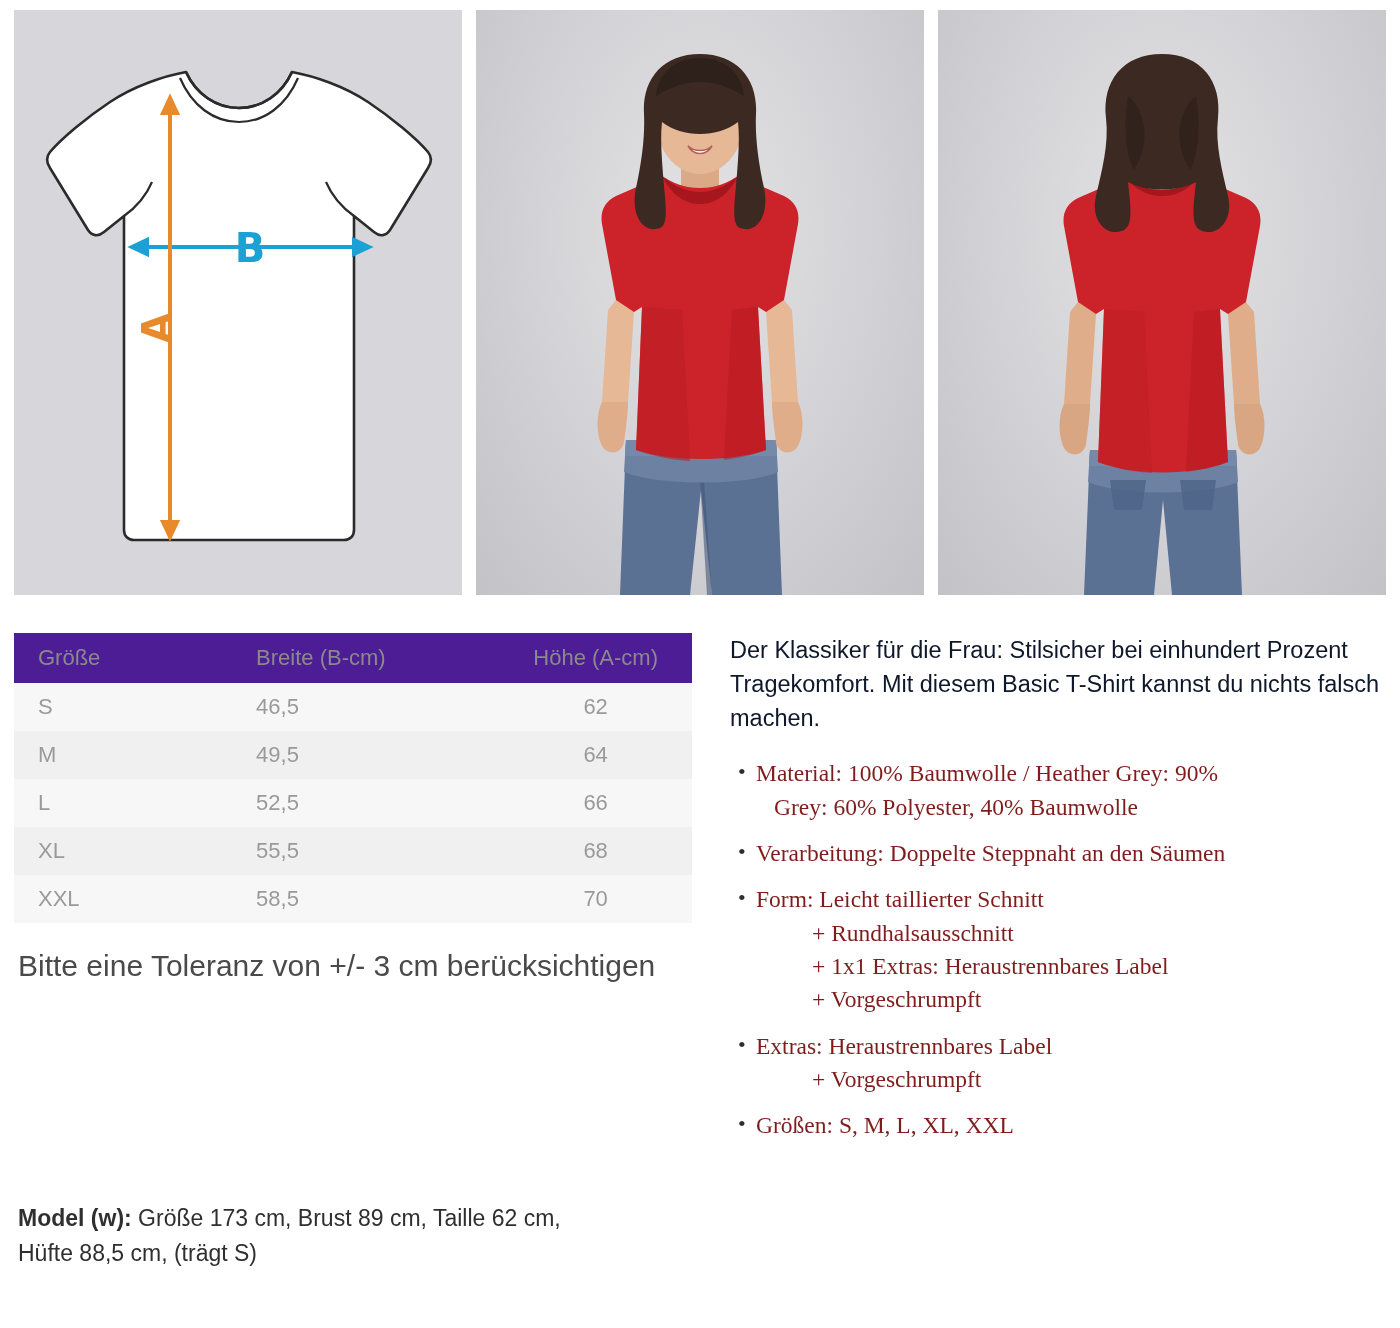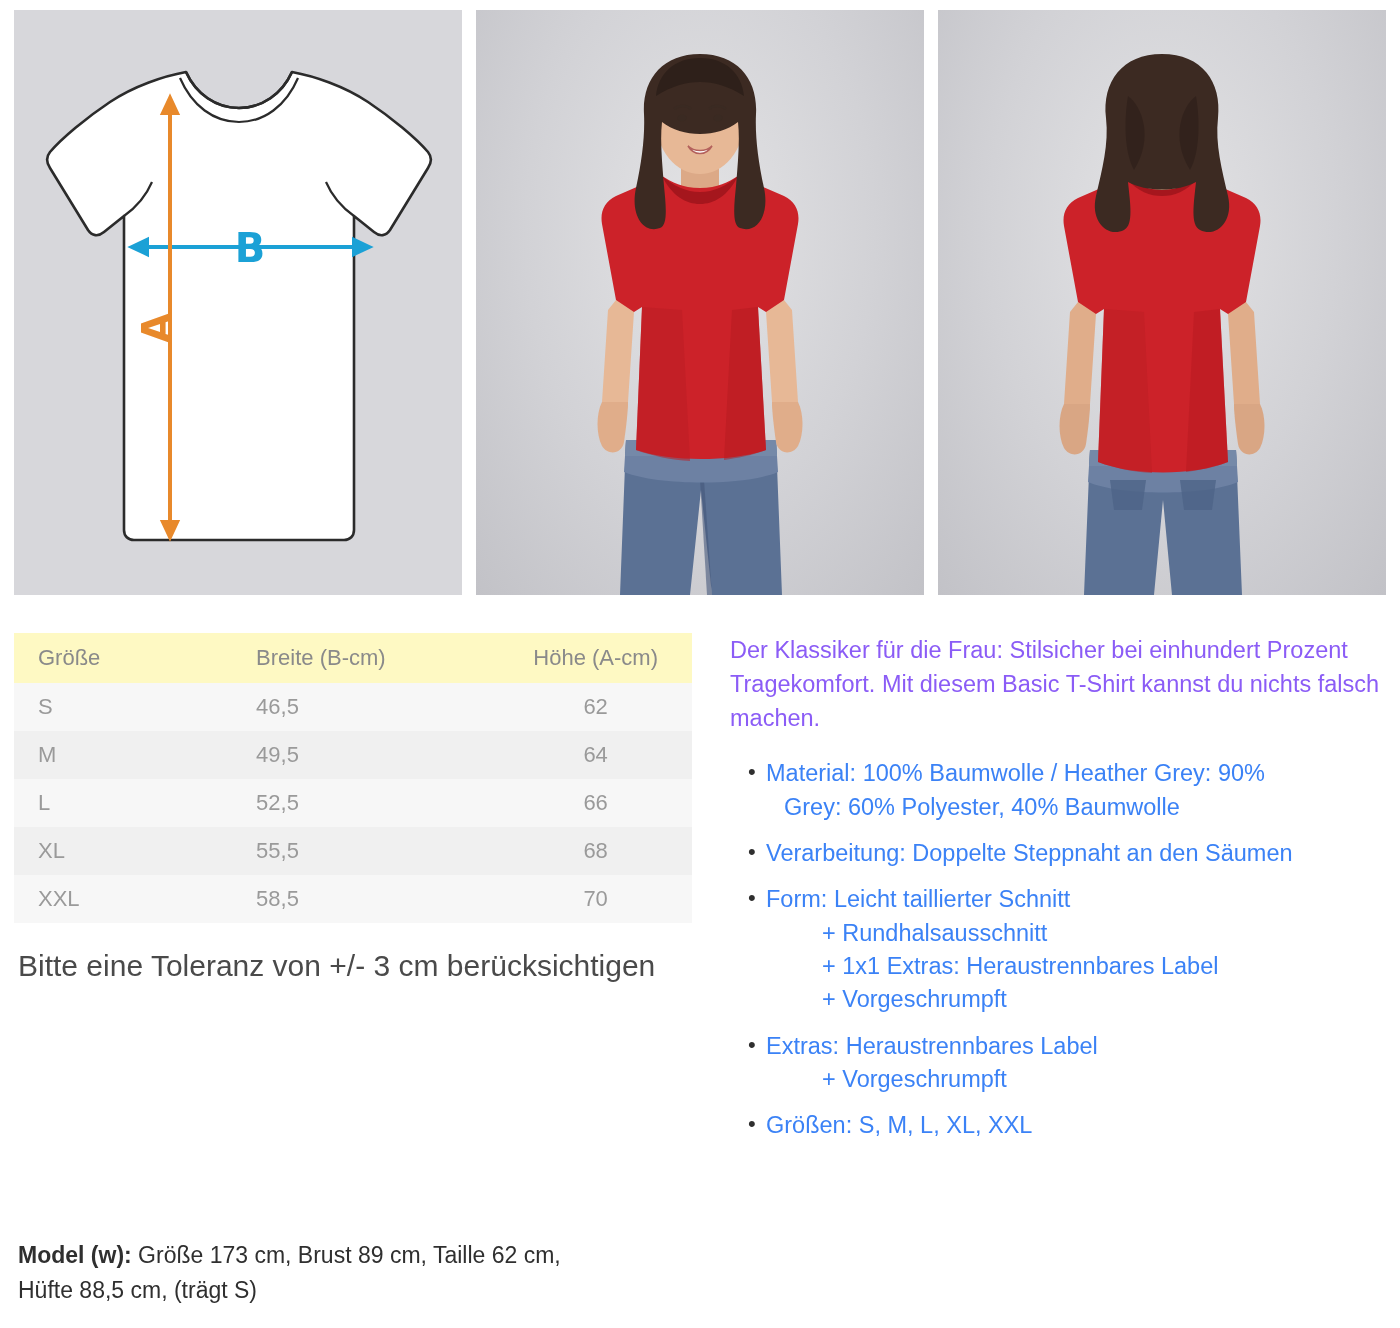--- a/index.html
+++ b/index.html
@@ -73,21 +73,21 @@
   table.size-table {
     border-collapse: collapse;
     width: 678px;
     font-size: 22px;
     color: #8a8a8a;
   }
   table.size-table th {
     text-align: left;
     font-weight: 400;
     padding: 12px 0 12px 24px;
-    background: #fef9c3;
+    background: #4c1d95;
     color: #8a8a8a;
     font-size: 22px;
   }
   table.size-table td {
     padding: 11px 0 11px 24px;
     font-size: 22px;
     color: #9a9a9a;
   }
   table.size-table tr.even td { background: #f0f0f0; }
   table.size-table tr.odd td { background: #f7f7f7; }
@@ -98,41 +98,42 @@
   .tolerance {
     margin-top: 26px;
     font-size: 30px;
     color: #4a4a4a;
     padding-left: 4px;
   }
 
   .model-info {
     position: absolute;
     left: 18px;
-    top: 1238px;
+    top: 1201px;
     width: 690px;
     font-size: 23px;
     line-height: 1.5;
     color: #2f2f2f;
   }
   .model-info b { font-weight: 700; }
 
   .intro {
     font-size: 23.5px;
     line-height: 1.45;
-    color: #8b5cf6;
+    color: #0f172a;
     margin: 0 0 22px 0;
   }
   ul.features {
     list-style: none;
-    margin: 14px;
+    margin: 4px;
     padding: 0;
     font-size: 23.5px;
     line-height: 1.42;
-    color: #3b82f6;
+    color: #7f1d1d;
+    font-family: Liberation Serif, serif;
   }
   ul.features > li {
     position: relative;
     padding-left: 22px;
     margin-bottom: 13px;
   }
   ul.features > li::before {
     content: "•";
     position: absolute;
     left: 4px;

